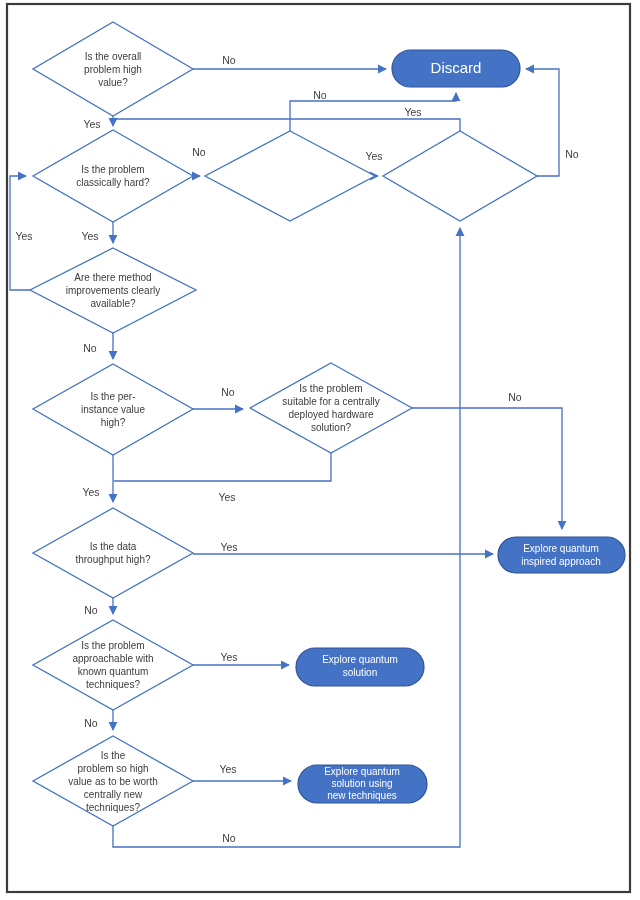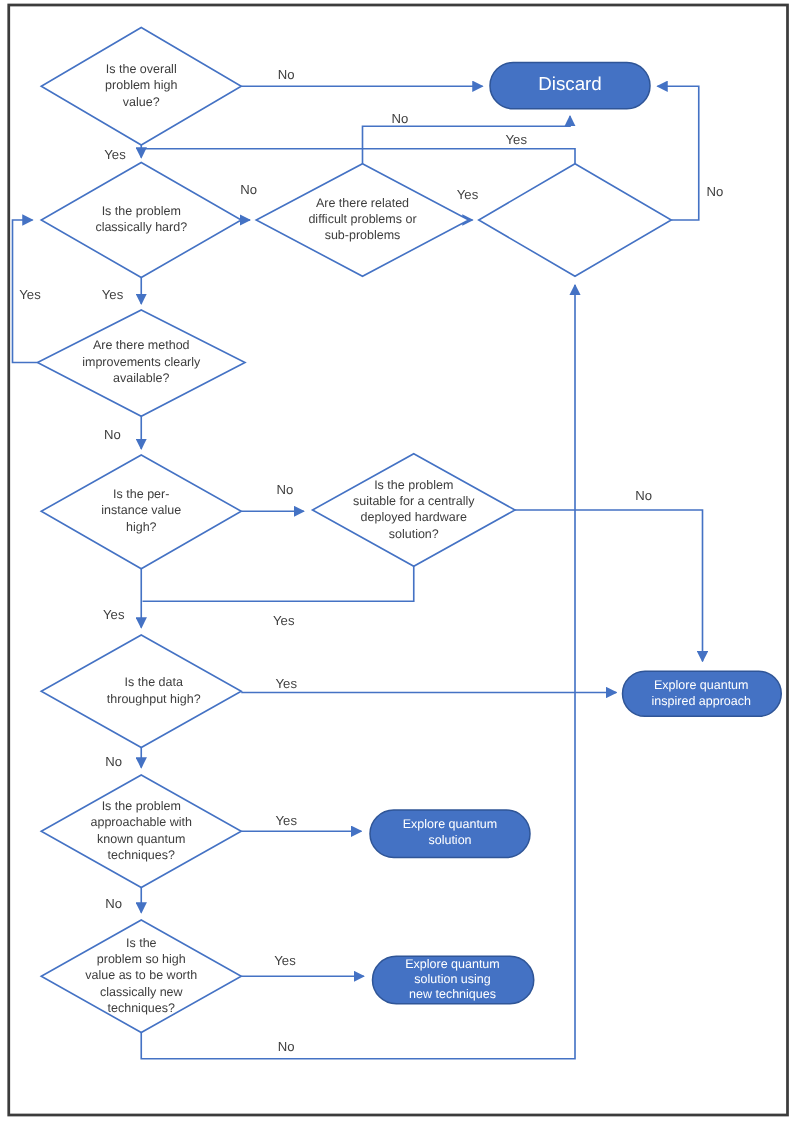--- a/index.html
+++ b/index.html
@@ -77,43 +77,40 @@
       <rect x="296" y="648" width="128" height="38" rx="19"></rect>
       <rect x="298" y="765" width="129" height="38" rx="19"></rect>
     </g>
   </svg>
 
   <div class="txt" style="left:113px; top:69px;  width:110px;">Is the overall
 problem high
 value?</div>
   <div class="txt" style="left:113px; top:176px; width:120px;">Is the problem
 classically hard?</div>
-  <div class="txt" style="left:290px; top:176px; width:145px;">Are there related
-difficult problems or
-sub-problems</div>
   <div class="txt" style="left:113px; top:409px; width:110px;">Is the  per-
 instance value
 high?</div>
   <div class="txt" style="left:113px; top:290px; width:140px;">Are there method
 improvements clearly
 available?</div>
   <div class="txt" style="left:331px; top:408px; width:140px;">Is the problem
 suitable for a centrally
 deployed hardware
 solution?</div>
-  <div class="txt" style="left:123px; top:553px; width:120px;">Is the data
+  <div class="txt" style="left:113px; top:553px; width:120px;">Is the data
 throughput high?</div>
   <div class="txt" style="left:113px; top:665px; width:135px;">Is the problem
 approachable with
 known quantum
 techniques?</div>
   <div class="txt" style="left:113px; top:781px; width:135px;">Is the
 problem so high
 value as to be worth
-classically new
+centrally new
 techniques?</div>
 
   <div class="txt term-txt discard-txt" style="left:456px; top:68px;  width:120px;">Discard</div>
   <div class="txt term-txt" style="left:561px; top:555px; width:124px;">Explore quantum
 inspired approach</div>
   <div class="txt term-txt" style="left:360px; top:666px; width:124px;">Explore quantum
 solution</div>
   <div class="txt term-txt small-term" style="left:362px; top:784px; width:124px;">Explore quantum
 solution using
 new techniques</div>

